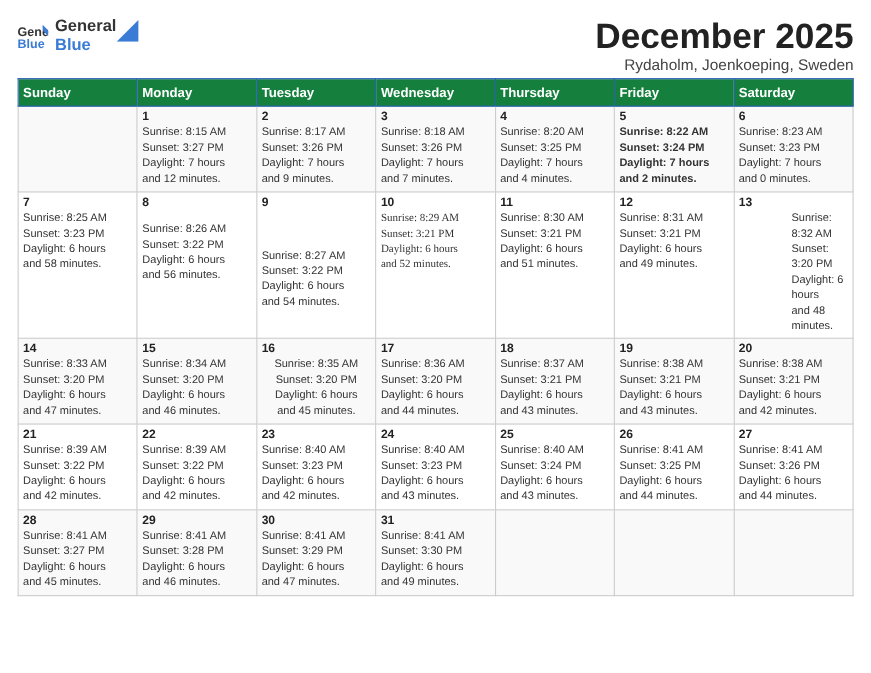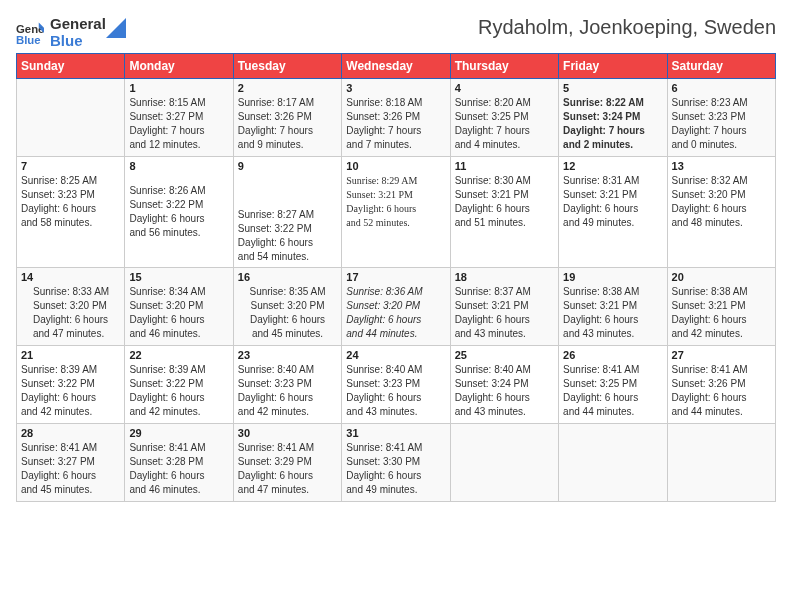--- a/index.html
+++ b/index.html
@@ -32,30 +32,30 @@
     .title-block {
       text-align: right;
     }
     .month-title {
       font-size: 32px;
       font-weight: bold;
       color: #222;
       line-height: 1.1;
     }
     .subtitle {
-      font-size: 20px;
+      font-size: 14px;
       color: #444;
     }
     table {
       width: 100%;
       border-collapse: collapse;
       table-layout: fixed;
     }
     thead tr th {
-      background-color: #ef4444;
+      background-color: #15803d;
       color: #fff;
       font-size: 12px;
       font-weight: bold;
       padding: 5px 4px;
       text-align: left;
       border: 1px solid #2a60b8;
     }
     tbody tr td {
       border: 1px solid #ccc;
       vertical-align: top;
@@ -100,20 +100,21 @@
       </svg>
       <div style="display:flex; flex-direction:column; line-height:1.1; margin-left:2px;">
         <span style="font-size:15px; font-weight:bold; color:#333;">General</span>
         <span style="font-size:15px; font-weight:bold; color:#3a7bd5;">Blue</span>
       </div>
       <svg width="20" height="20" viewBox="0 0 20 20" style="margin-left:-4px; margin-top:-10px;">
         <polygon points="0,20 20,0 20,20" fill="#3a7bd5"></polygon>
       </svg>
     </div>
     <div class="title-block">
+      <div class="month-title">December 2025</div>
       <div class="subtitle">Rydaholm, Joenkoeping, Sweden</div>
     </div>
   </div>
 
   <table>
     <thead>
       <tr>
 
       <th>Sunday</th>
           <th>Monday</th>
@@ -208,51 +209,51 @@
           </td>
           <td>
             <span class="day-number">12</span>
             <div class="cell-content" style="white-space: pre-line;">Sunrise: 8:31 AM
 Sunset: 3:21 PM
 Daylight: 6 hours
 and 49 minutes.</div>
           </td>
           <td>
             <span class="day-number">13</span>
-            <div class="cell-content" style="white-space: pre-line;">Sunrise: 8:32 AM
+            <div class="cell-content" style="white-space: pre-line; margin-left: 48px;">Sunrise: 8:32 AM
 Sunset: 3:20 PM
 Daylight: 6 hours
 and 48 minutes.</div>
           </td>
         </tr>
         <tr>
           <td>
             <span class="day-number">14</span>
-            <div class="cell-content" style="white-space: pre-line; margin-left: 12px;">Sunrise: 8:33 AM
+            <div class="cell-content" style="white-space: pre-line;">Sunrise: 8:33 AM
 Sunset: 3:20 PM
 Daylight: 6 hours
 and 47 minutes.</div>
           </td>
           <td>
             <span class="day-number">15</span>
             <div class="cell-content" style="white-space: pre-line;">Sunrise: 8:34 AM
 Sunset: 3:20 PM
 Daylight: 6 hours
 and 46 minutes.</div>
           </td>
           <td>
             <span class="day-number">16</span>
             <div class="cell-content" style="white-space: pre-line; text-align: center;">Sunrise: 8:35 AM
 Sunset: 3:20 PM
 Daylight: 6 hours
 and 45 minutes.</div>
           </td>
           <td>
             <span class="day-number">17</span>
-            <div class="cell-content" style="white-space: pre-line; font-style: italic;">Sunrise: 8:36 AM
+            <div class="cell-content" style="white-space: pre-line;">Sunrise: 8:36 AM
 Sunset: 3:20 PM
 Daylight: 6 hours
 and 44 minutes.</div>
           </td>
           <td>
             <span class="day-number">18</span>
             <div class="cell-content" style="white-space: pre-line;">Sunrise: 8:37 AM
 Sunset: 3:21 PM
 Daylight: 6 hours
 and 43 minutes.</div>

